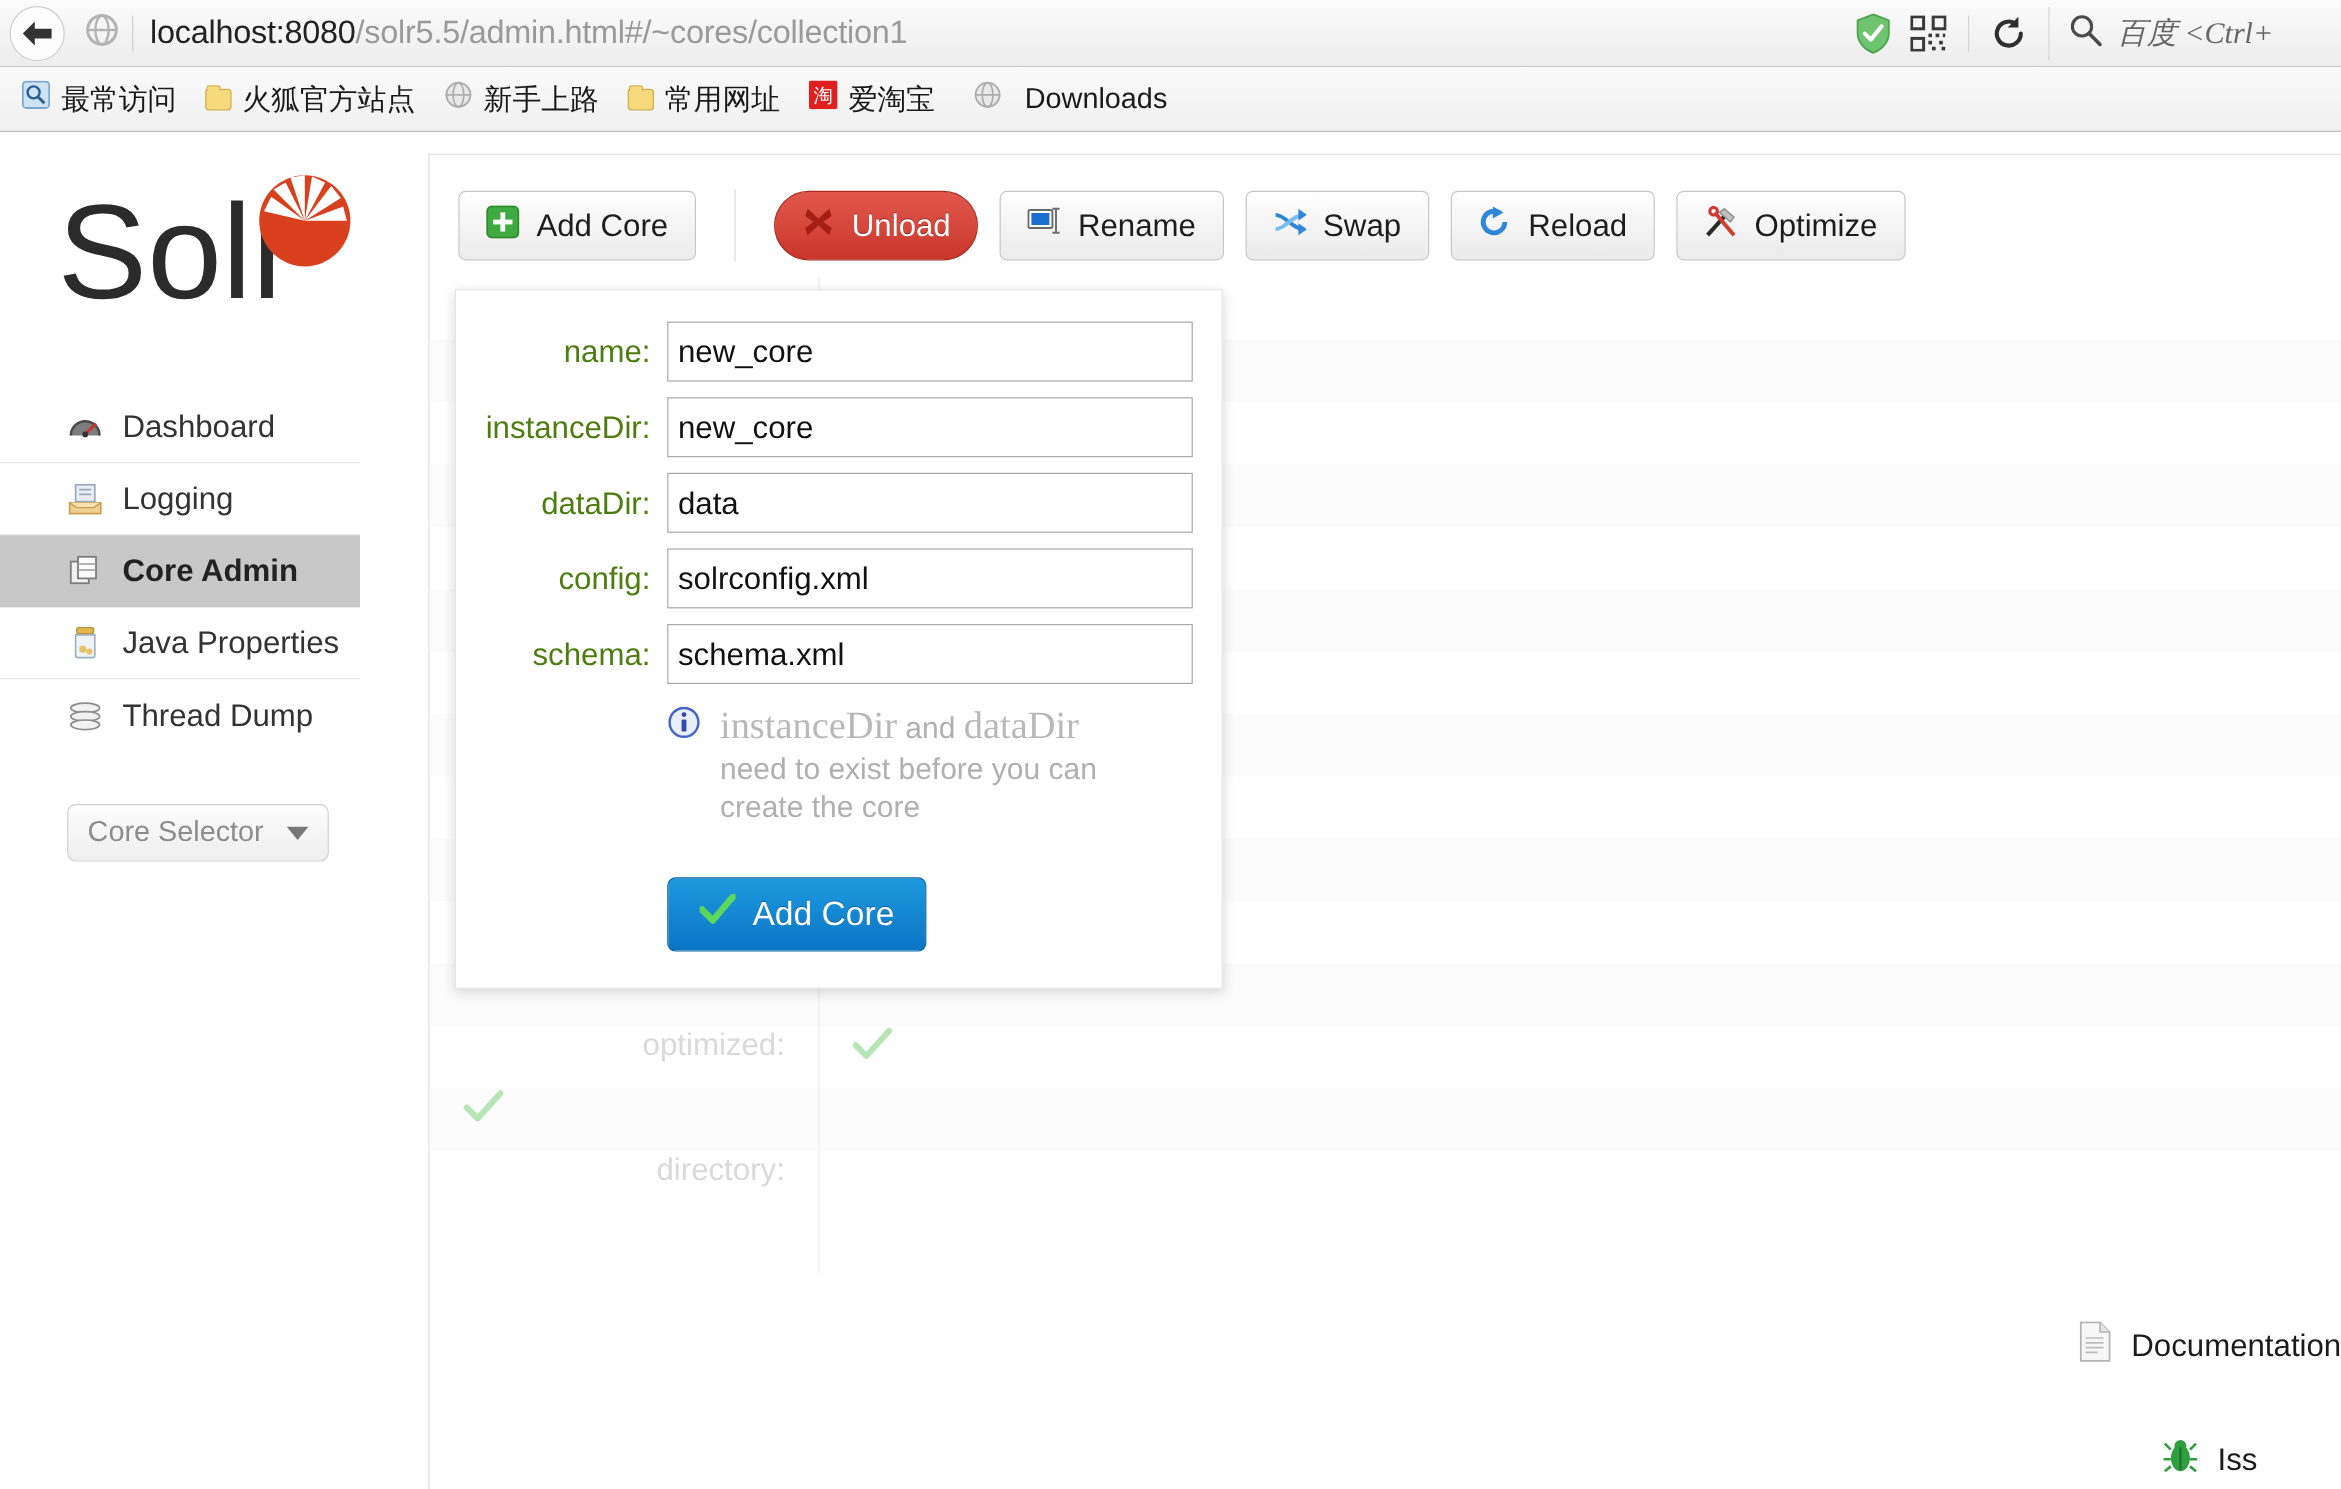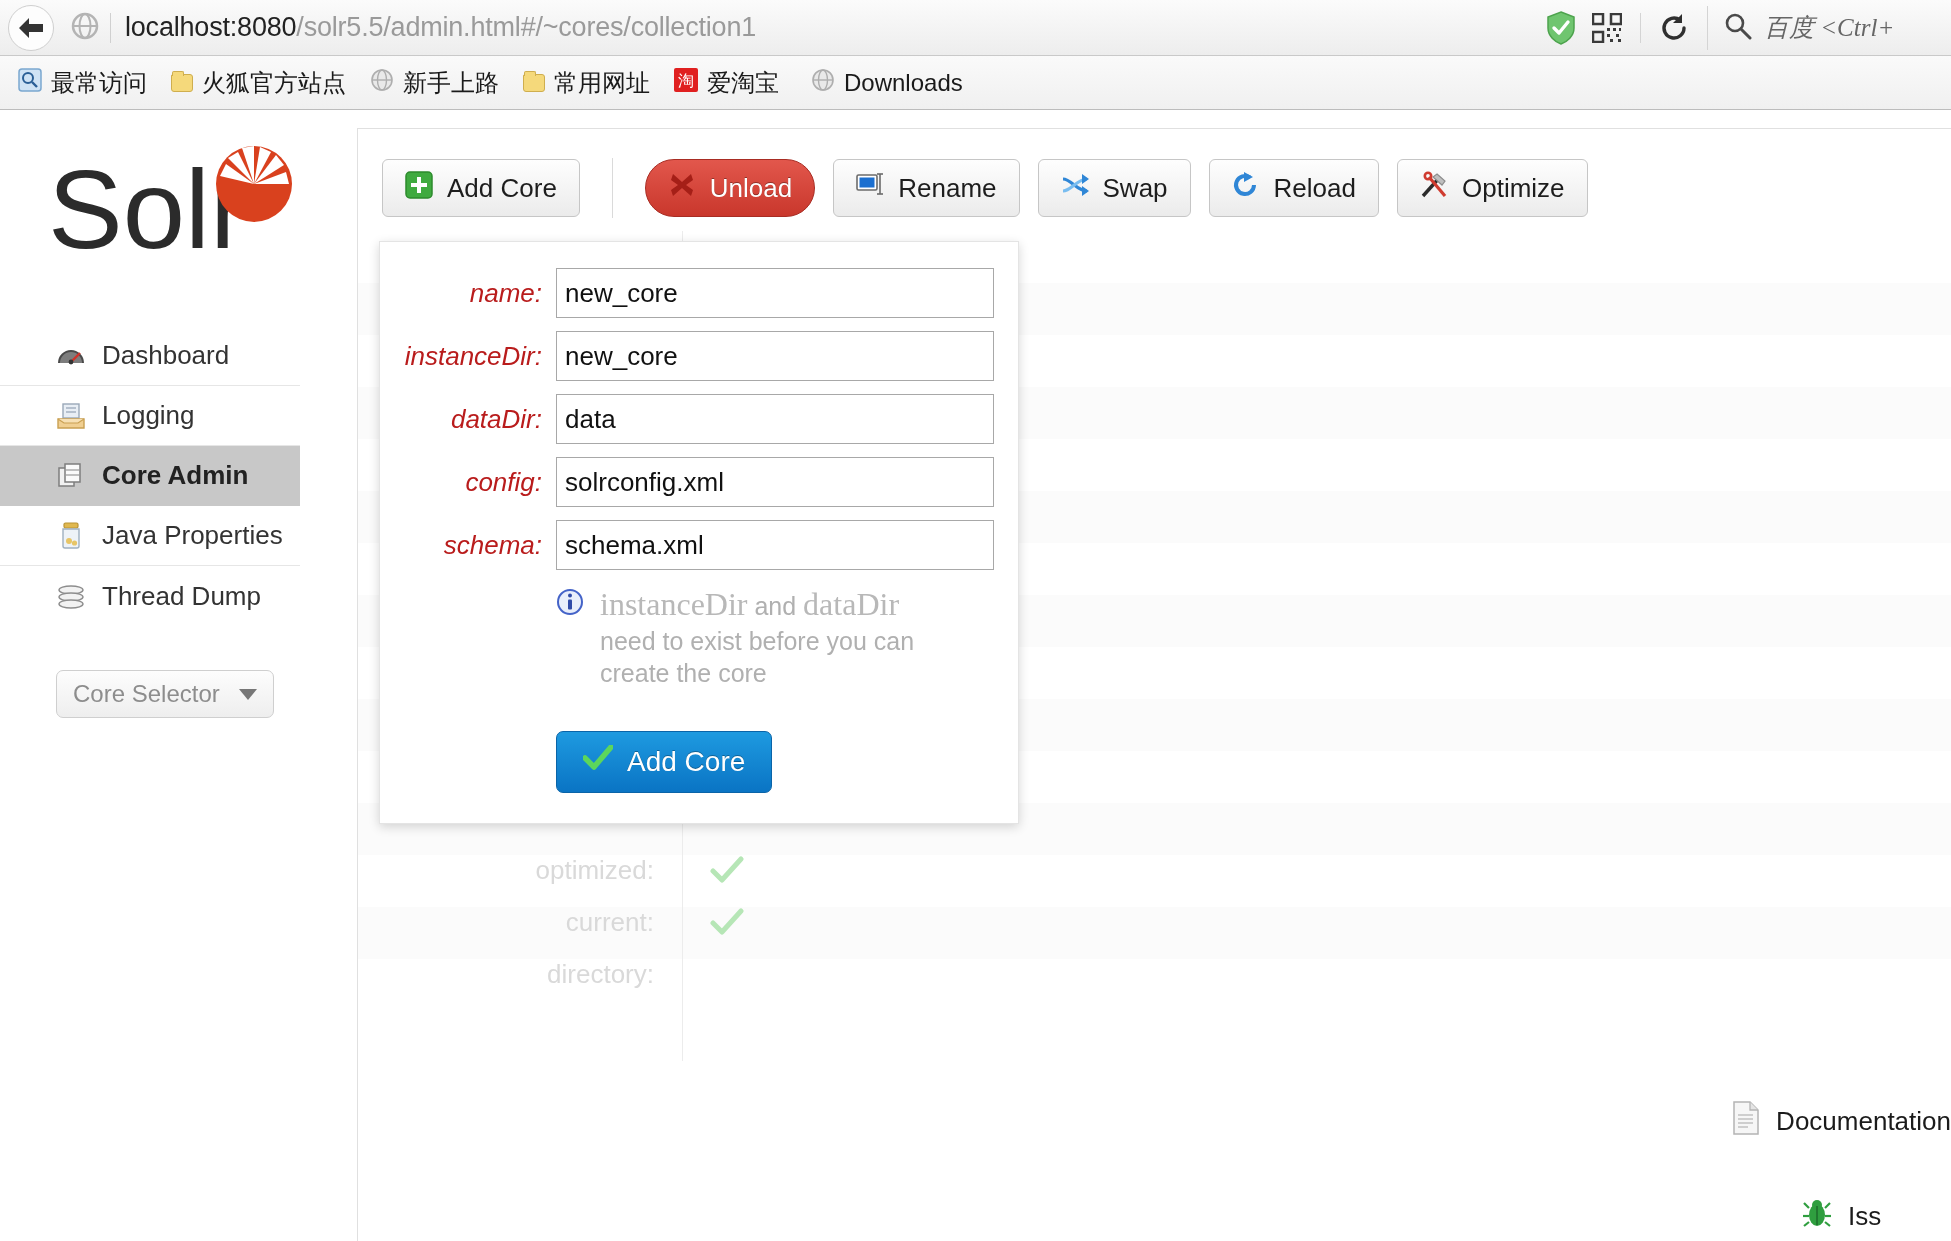--- a/index.html
+++ b/index.html
@@ -135,21 +135,21 @@
   #add-core-dialog {
     position: absolute; left: 21px; top: 112px;
     width: 640px; background: #fff;
     border: 1px solid #e4e4e4;
     box-shadow: 0 3px 10px rgba(0,0,0,.16);
     padding: 26px 24px 30px 24px; z-index: 20;
   }
   .frow { display: flex; align-items: center; margin-bottom: 13px; }
   .flabel {
     width: 152px; text-align: right; padding-right: 14px;
-    font-size: 26px; color: #b91c1c; font-style: italic;
+    font-size: 26px; color: #4d7c0f;
   }
   .finput {
     flex: 1 1 auto; height: 50px; border: 1px solid #a8a8a8;
     font-size: 26px; color: #111; padding: 0 8px;
     font-family: "Liberation Sans", sans-serif; background: #fff;
   }
   .note {
     display: flex; gap: 16px; margin: 14px 0 0 152px;
     max-width: 400px; font-size: 25px; color: #b0b0b0; line-height: 1.28;
   }
@@ -278,21 +278,21 @@
       <span>爱淘宝</span>
     </div>
     <div class="bm" style="margin-left:8px;">
       <span>
         <svg width="24" height="24" viewBox="0 0 24 24">
           <circle cx="12" cy="12" r="10" fill="#e9e9e9" stroke="#aeaeae" stroke-width="1.6"></circle>
           <ellipse cx="12" cy="12" rx="4.5" ry="10" fill="none" stroke="#aeaeae" stroke-width="1.4"></ellipse>
           <line x1="2" y1="12" x2="22" y2="12" stroke="#aeaeae" stroke-width="1.4"></line>
         </svg>
       </span>
-      <span style="">Downloads</span>
+      <span style="margin-left:10px;">Downloads</span>
     </div>
   </div>
 </div>
 
 <div id="page">
 
   <div id="sidebar">
     <div id="logo">
       <svg width="250" height="140" viewBox="0 0 250 140">
         <text x="0" y="108" font-family="Liberation Sans, sans-serif" font-size="112" fill="#2b2b2b">Solr</text>
@@ -509,21 +509,20 @@
 
       <div class="drow">
         <div class="dlabel">optimized:</div>
         <div class="dval">
           <svg width="34" height="30" viewBox="0 0 34 30">
             <path d="M3 16 L12 25 L31 4" fill="none" stroke="#b6e6b6" stroke-width="5" stroke-linecap="round" stroke-linejoin="round"></path>
           </svg>
         </div>
       </div>
       <div class="drow alt">
-        <div class="dlabel">current:</div>
         <div class="dval">
           <svg width="34" height="30" viewBox="0 0 34 30">
             <path d="M3 16 L12 25 L31 4" fill="none" stroke="#b6e6b6" stroke-width="5" stroke-linecap="round" stroke-linejoin="round"></path>
           </svg>
         </div>
       </div>
       <div class="drow tall">
         <div class="dlabel">directory:</div>
       </div>
     </div>

